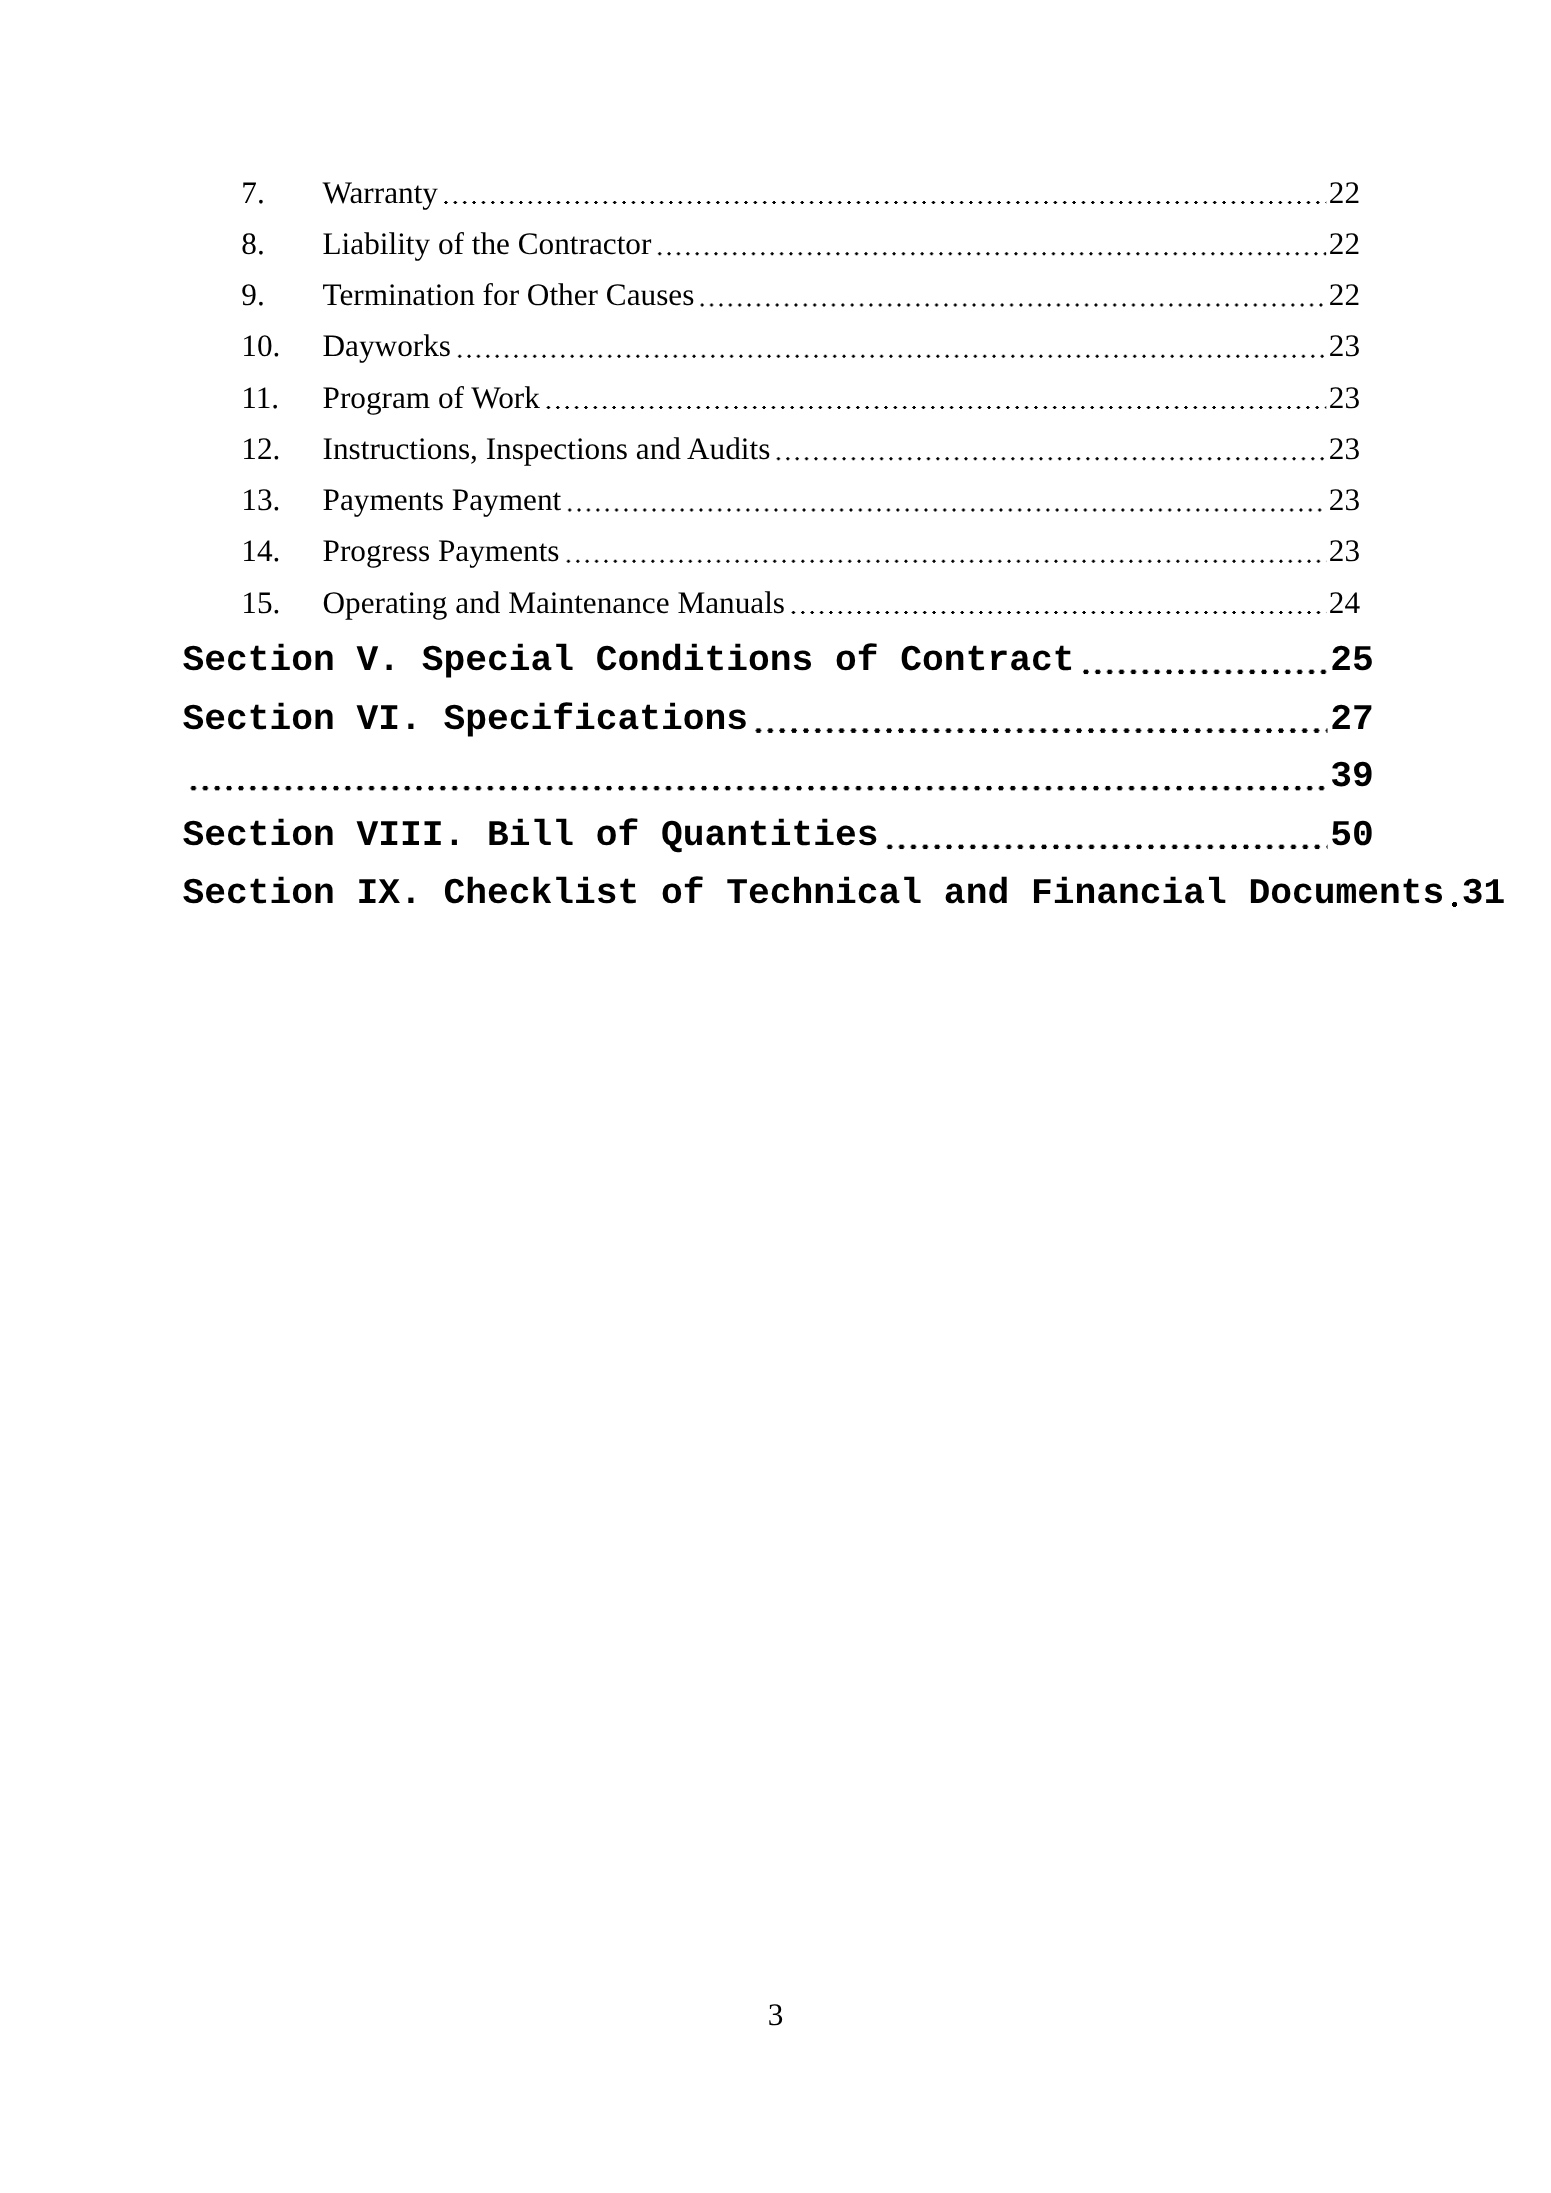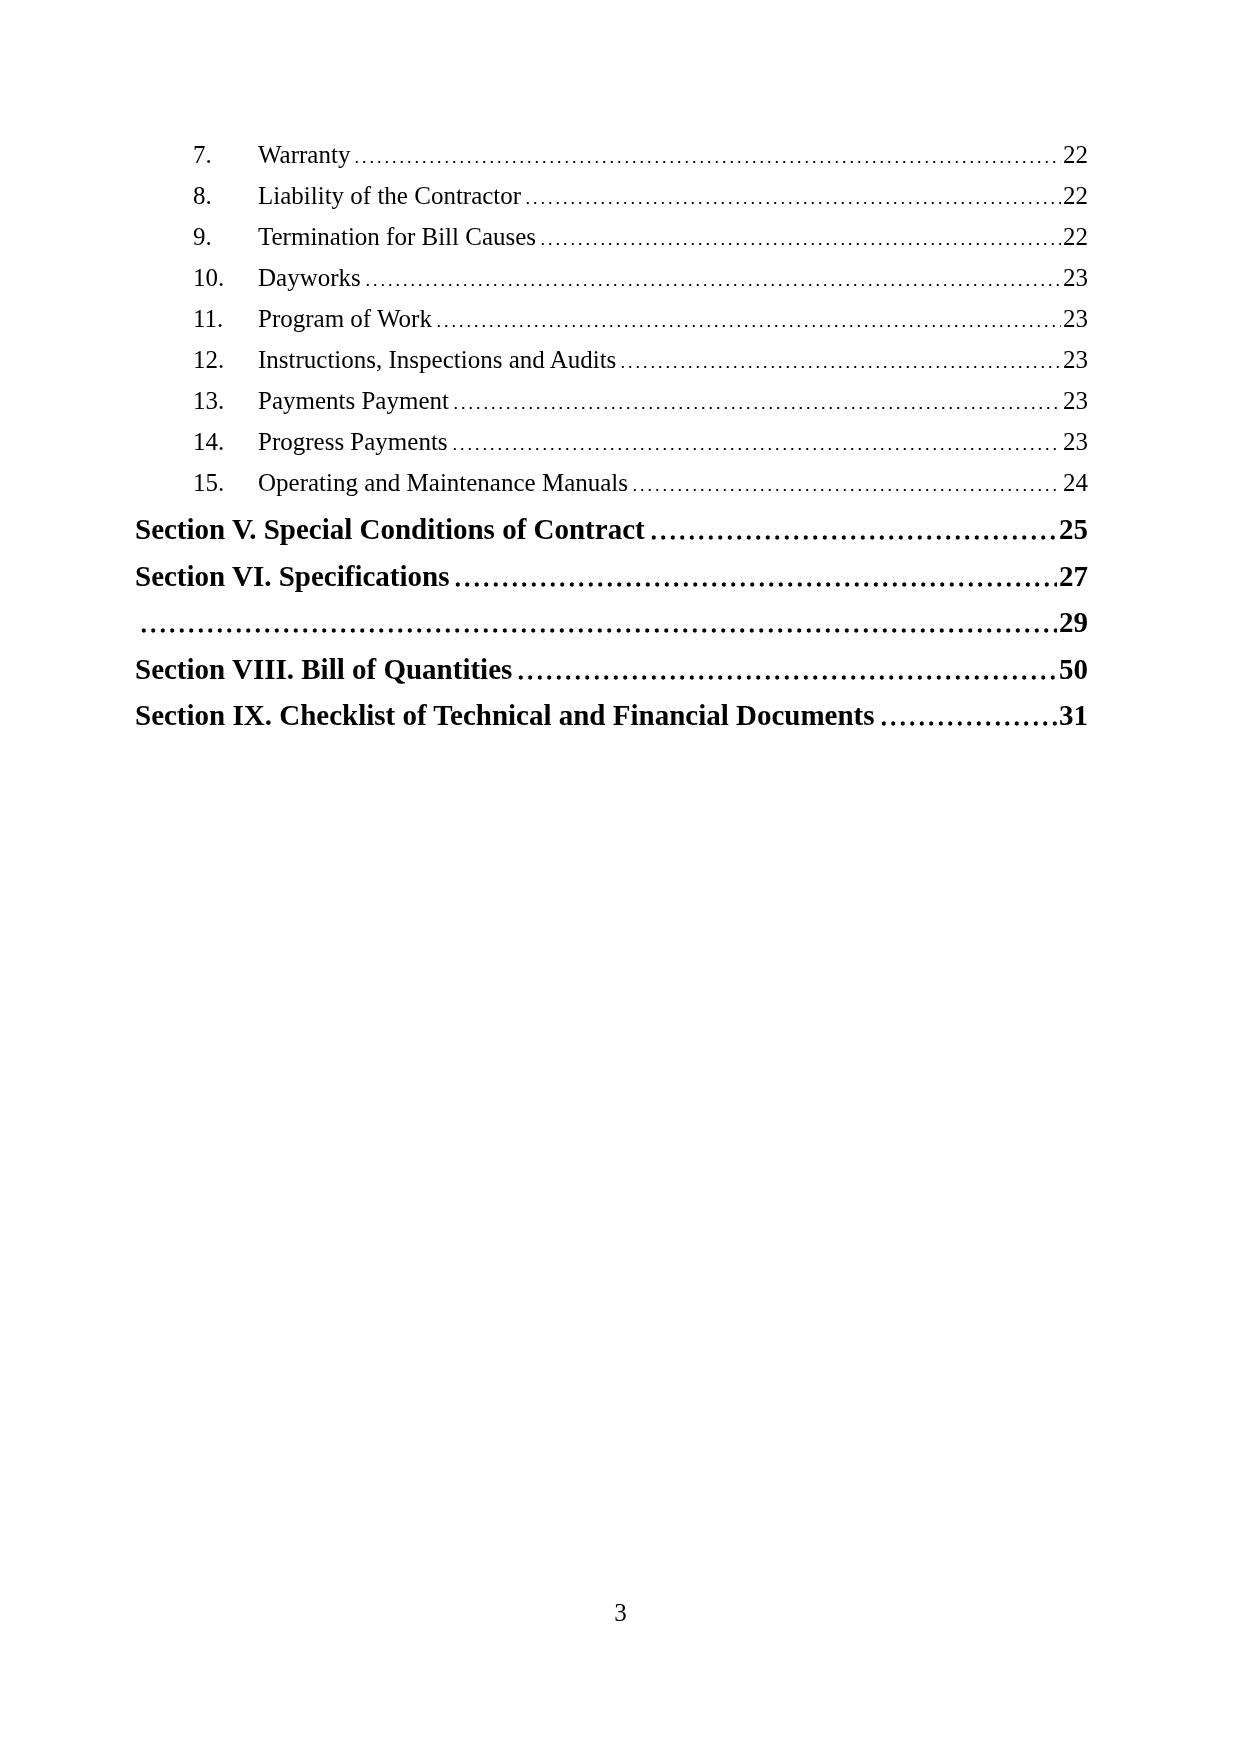--- a/index.html
+++ b/index.html
@@ -21,21 +21,21 @@
   .toc-item .title { flex:none; }
   .toc-item .page-num { flex:none; }
   .leader {
     flex:1 1 auto; min-width:8px; align-self:flex-end;
     height:4px; margin:0 2px 11px 3px;
     background-image:radial-gradient(circle at center, #000 1.2px, rgba(0,0,0,0) 1.35px);
     background-size:7.5px 4px; background-repeat:repeat-x; background-position:left center;
   }
 
   
-  .toc-sections { position:absolute; left:135px; top:506px; width:953px; }
+  .toc-sections { position:absolute; left:146px; top:506px; width:953px;font-family:Liberation Mono, monospace; }
   .toc-section {
     display:flex; align-items:baseline; font-weight:bold;
     height:46.5px; line-height:46.5px; font-size:29px; white-space:nowrap;
   }
   .toc-section .title { flex:none; }
   .toc-section .page-num { flex:none; }
   .leader-bold {
     flex:1 1 auto; min-width:8px; align-self:flex-end;
     height:5px; margin:0 2px 12.5px 4px;
     background-image:radial-gradient(circle at center, #000 2px, rgba(0,0,0,0) 2.15px);
@@ -61,21 +61,21 @@
       <span class="page-num">22</span>
     </div>
     <div class="toc-item">
       <span class="num">8.</span>
       <span class="title">Liability of the Contractor</span>
       <span class="leader"></span>
       <span class="page-num">22</span>
     </div>
     <div class="toc-item">
       <span class="num">9.</span>
-      <span class="title">Termination for Bill Causes</span>
+      <span class="title">Termination for Other Causes</span>
       <span class="leader"></span>
       <span class="page-num">22</span>
     </div>
     <div class="toc-item">
       <span class="num">10.</span>
       <span class="title">Dayworks</span>
       <span class="leader"></span>
       <span class="page-num">23</span>
     </div>
     <div class="toc-item">
@@ -116,21 +116,21 @@
       <span class="leader-bold"></span>
       <span class="page-num">25</span>
     </div>
     <div class="toc-section">
       <span class="title">Section VI. Specifications</span>
       <span class="leader-bold"></span>
       <span class="page-num">27</span>
     </div>
     <div class="toc-section">
       <span class="leader-bold"></span>
-      <span class="page-num">29</span>
+      <span class="page-num">39</span>
     </div>
     <div class="toc-section">
       <span class="title">Section VIII. Bill of Quantities</span>
       <span class="leader-bold"></span>
       <span class="page-num">50</span>
     </div>
     <div class="toc-section">
       <span class="title">Section IX. Checklist of Technical and Financial Documents</span>
       <span class="leader-bold"></span>
       <span class="page-num">31</span>

